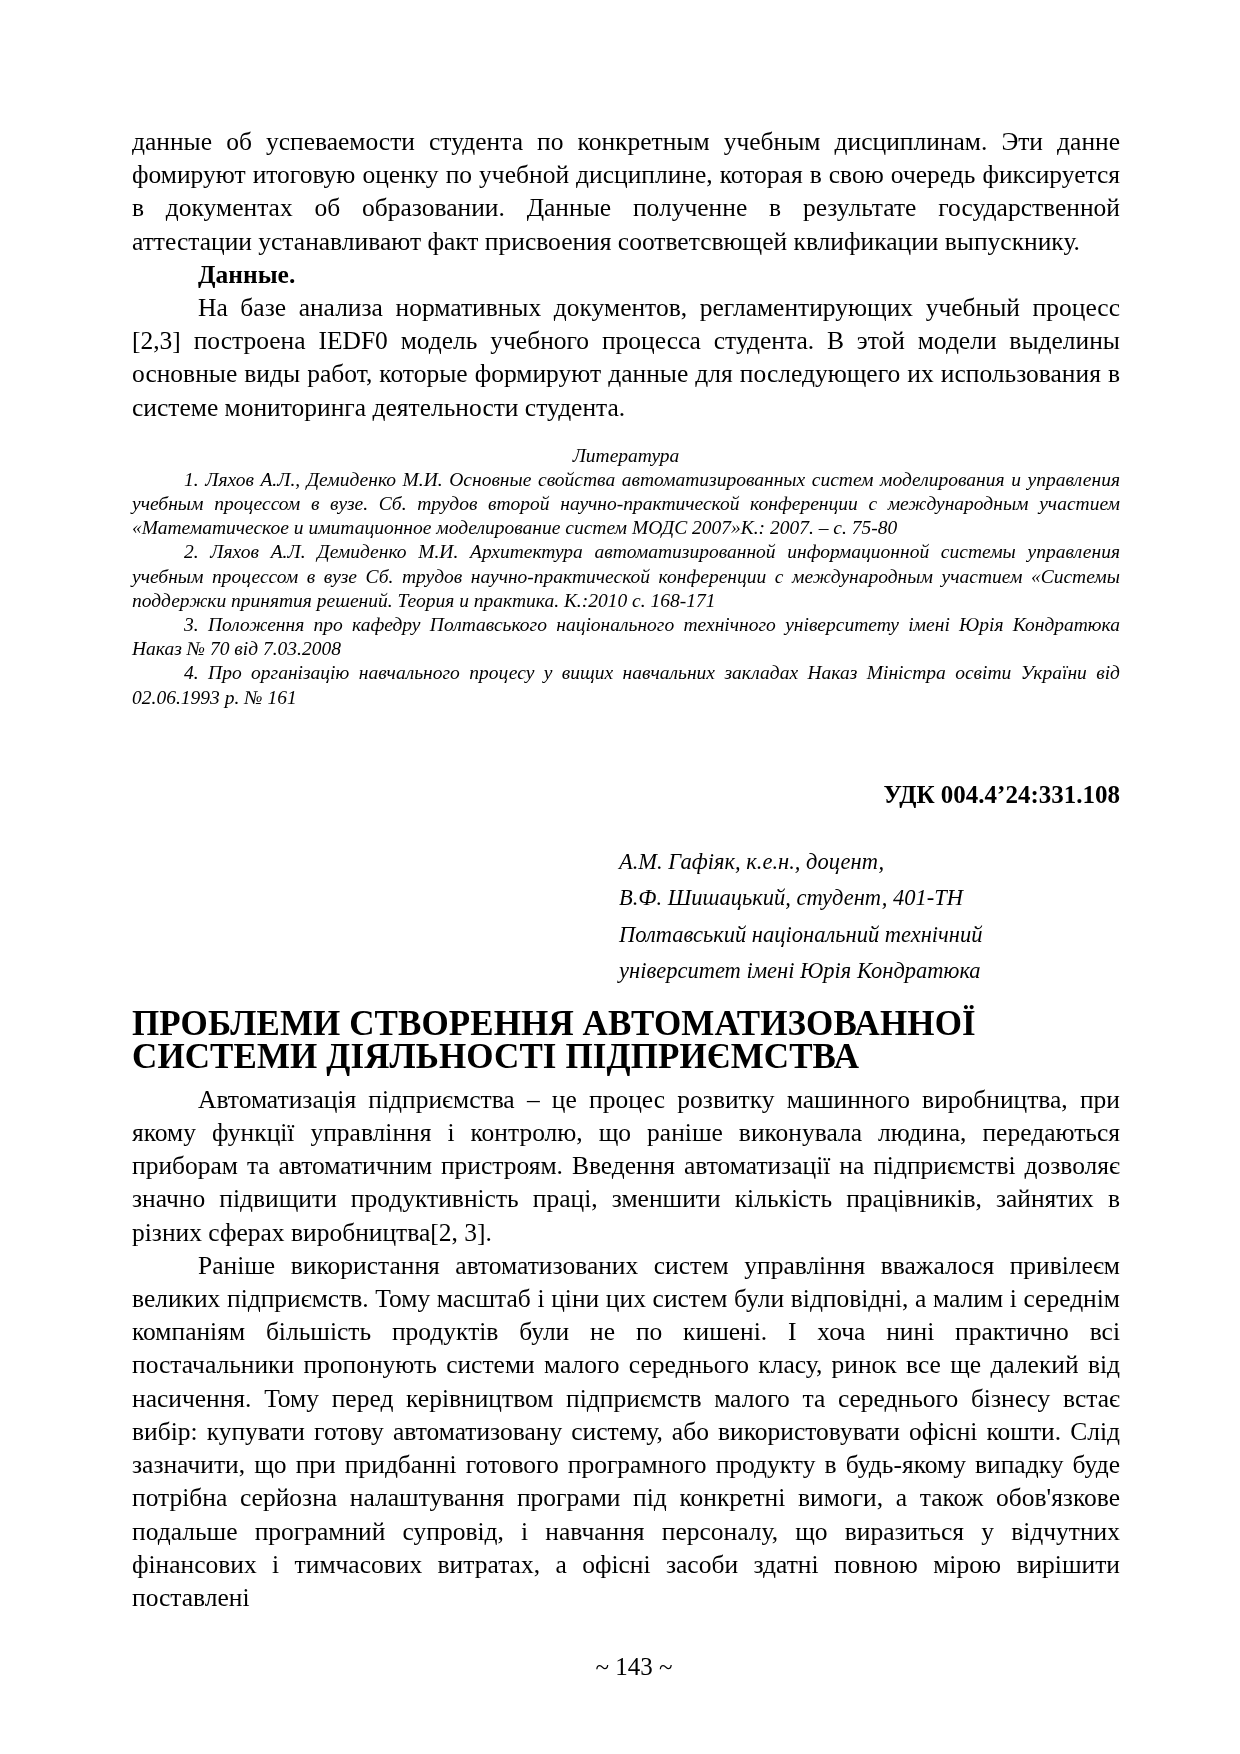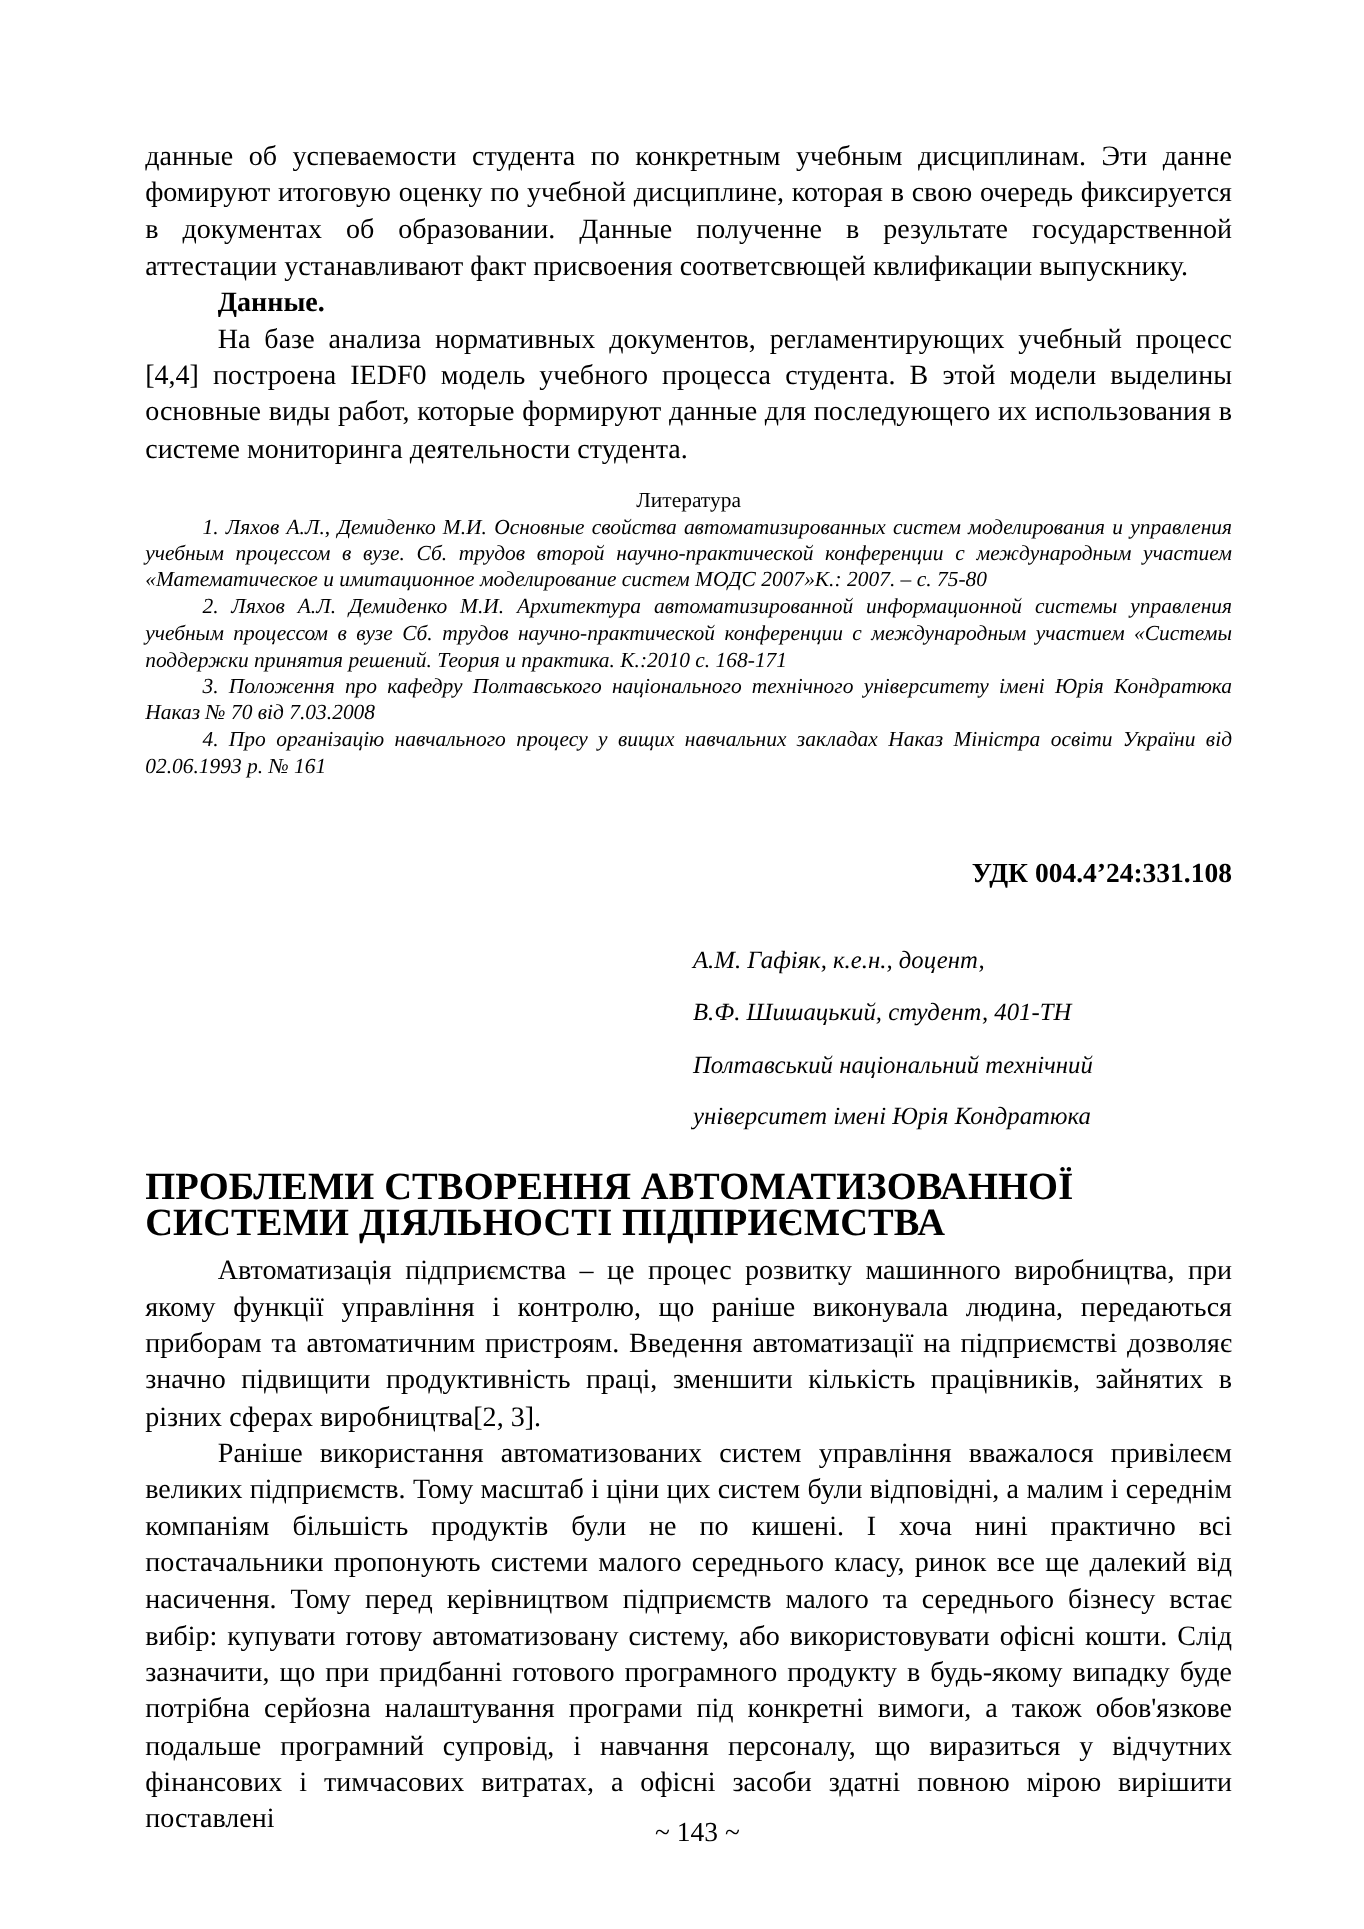--- a/index.html
+++ b/index.html
@@ -36,20 +36,21 @@
     text-indent: 66px;
   }
   .bold-lead {
     font-weight: bold;
   }
 
   
   .lit-heading {
     font-size: 19.5px;
     line-height: 24px;
+    font-style: italic;
     text-align: center;
     margin: 12px 0 0 0;
   }
   .ref-par {
     font-size: 19.5px;
     line-height: 24.2px;
     font-style: italic;
     text-align: justify;
     text-justify: inter-word;
     text-indent: 52px;
@@ -68,21 +69,21 @@
   
   .authors {
     margin: 0;
     padding-left: 480px;
   }
   .author-line {
     font-size: 22.5px;
     line-height: 29.5px;
     font-style: italic;
     text-align: left;
-    margin: 18px;
+    margin: 7px;
     white-space: nowrap;
   }
 
   
   .article-title {
     font-size: 35px;
     line-height: 33px;
     font-weight: bold;
     text-align: left;
     margin: 0;
@@ -109,21 +110,21 @@
 </style>
 </head>
 <body>
 
 <div class="page">
 
   <p class="body-par">данные об успеваемости студента по конкретным учебным дисциплинам. Эти данне фомируют итоговую оценку по учебной дисциплине, которая в свою очередь фиксируется в документах об образовании. Данные полученне в результате государственной аттестации устанавливают факт присвоения соответсвющей квлификации выпускнику.</p>
 
   <p class="body-par indent bold-lead">Данные.</p>
 
-  <p class="body-par indent">На базе  анализа нормативных документов, регламентирующих учебный процесс [4,4] построена IEDF0 модель учебного процесса студента. В этой модели выделины основные виды работ, которые формируют данные для последующего их использования в системе мониторинга деятельности студента.</p>
+  <p class="body-par indent">На базе  анализа нормативных документов, регламентирующих учебный процесс [2,3] построена IEDF0 модель учебного процесса студента. В этой модели выделины основные виды работ, которые формируют данные для последующего их использования в системе мониторинга деятельности студента.</p>
 
   <div class="sp-8"></div>
 
   <p class="lit-heading">Литература</p>
 
   <p class="ref-par">1. Ляхов А.Л., Демиденко М.И. Основные свойства автоматизированных систем моделирования и управления учебным процессом в вузе. Сб. трудов второй научно-практической конференции с международным участием «Математическое и имитационное моделирование систем МОДС 2007»К.: 2007. – с. 75-80</p>
 
   <p class="ref-par">2. Ляхов А.Л. Демиденко М.И. Архитектура автоматизированной информационной системы управления учебным процессом в вузе Сб. трудов научно-практической конференции с международным участием «Системы поддержки принятия решений. Теория и практика. К.:2010 с. 168-171</p>
 
   <p class="ref-par">3. Положення про кафедру Полтавського національного технічного університету імені Юрія Кондратюка Наказ № 70 від 7.03.2008</p>

